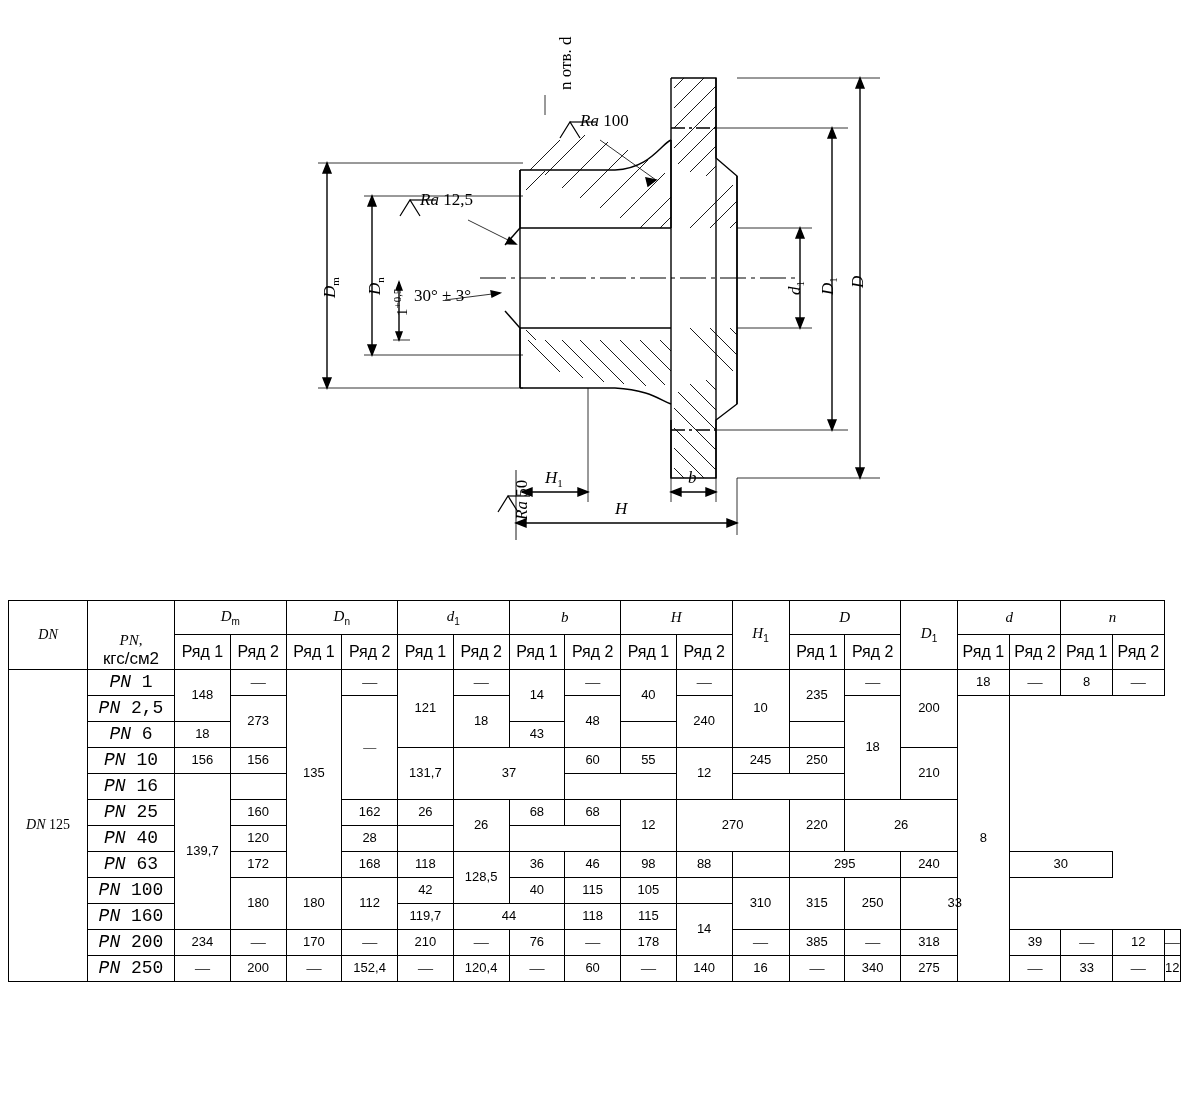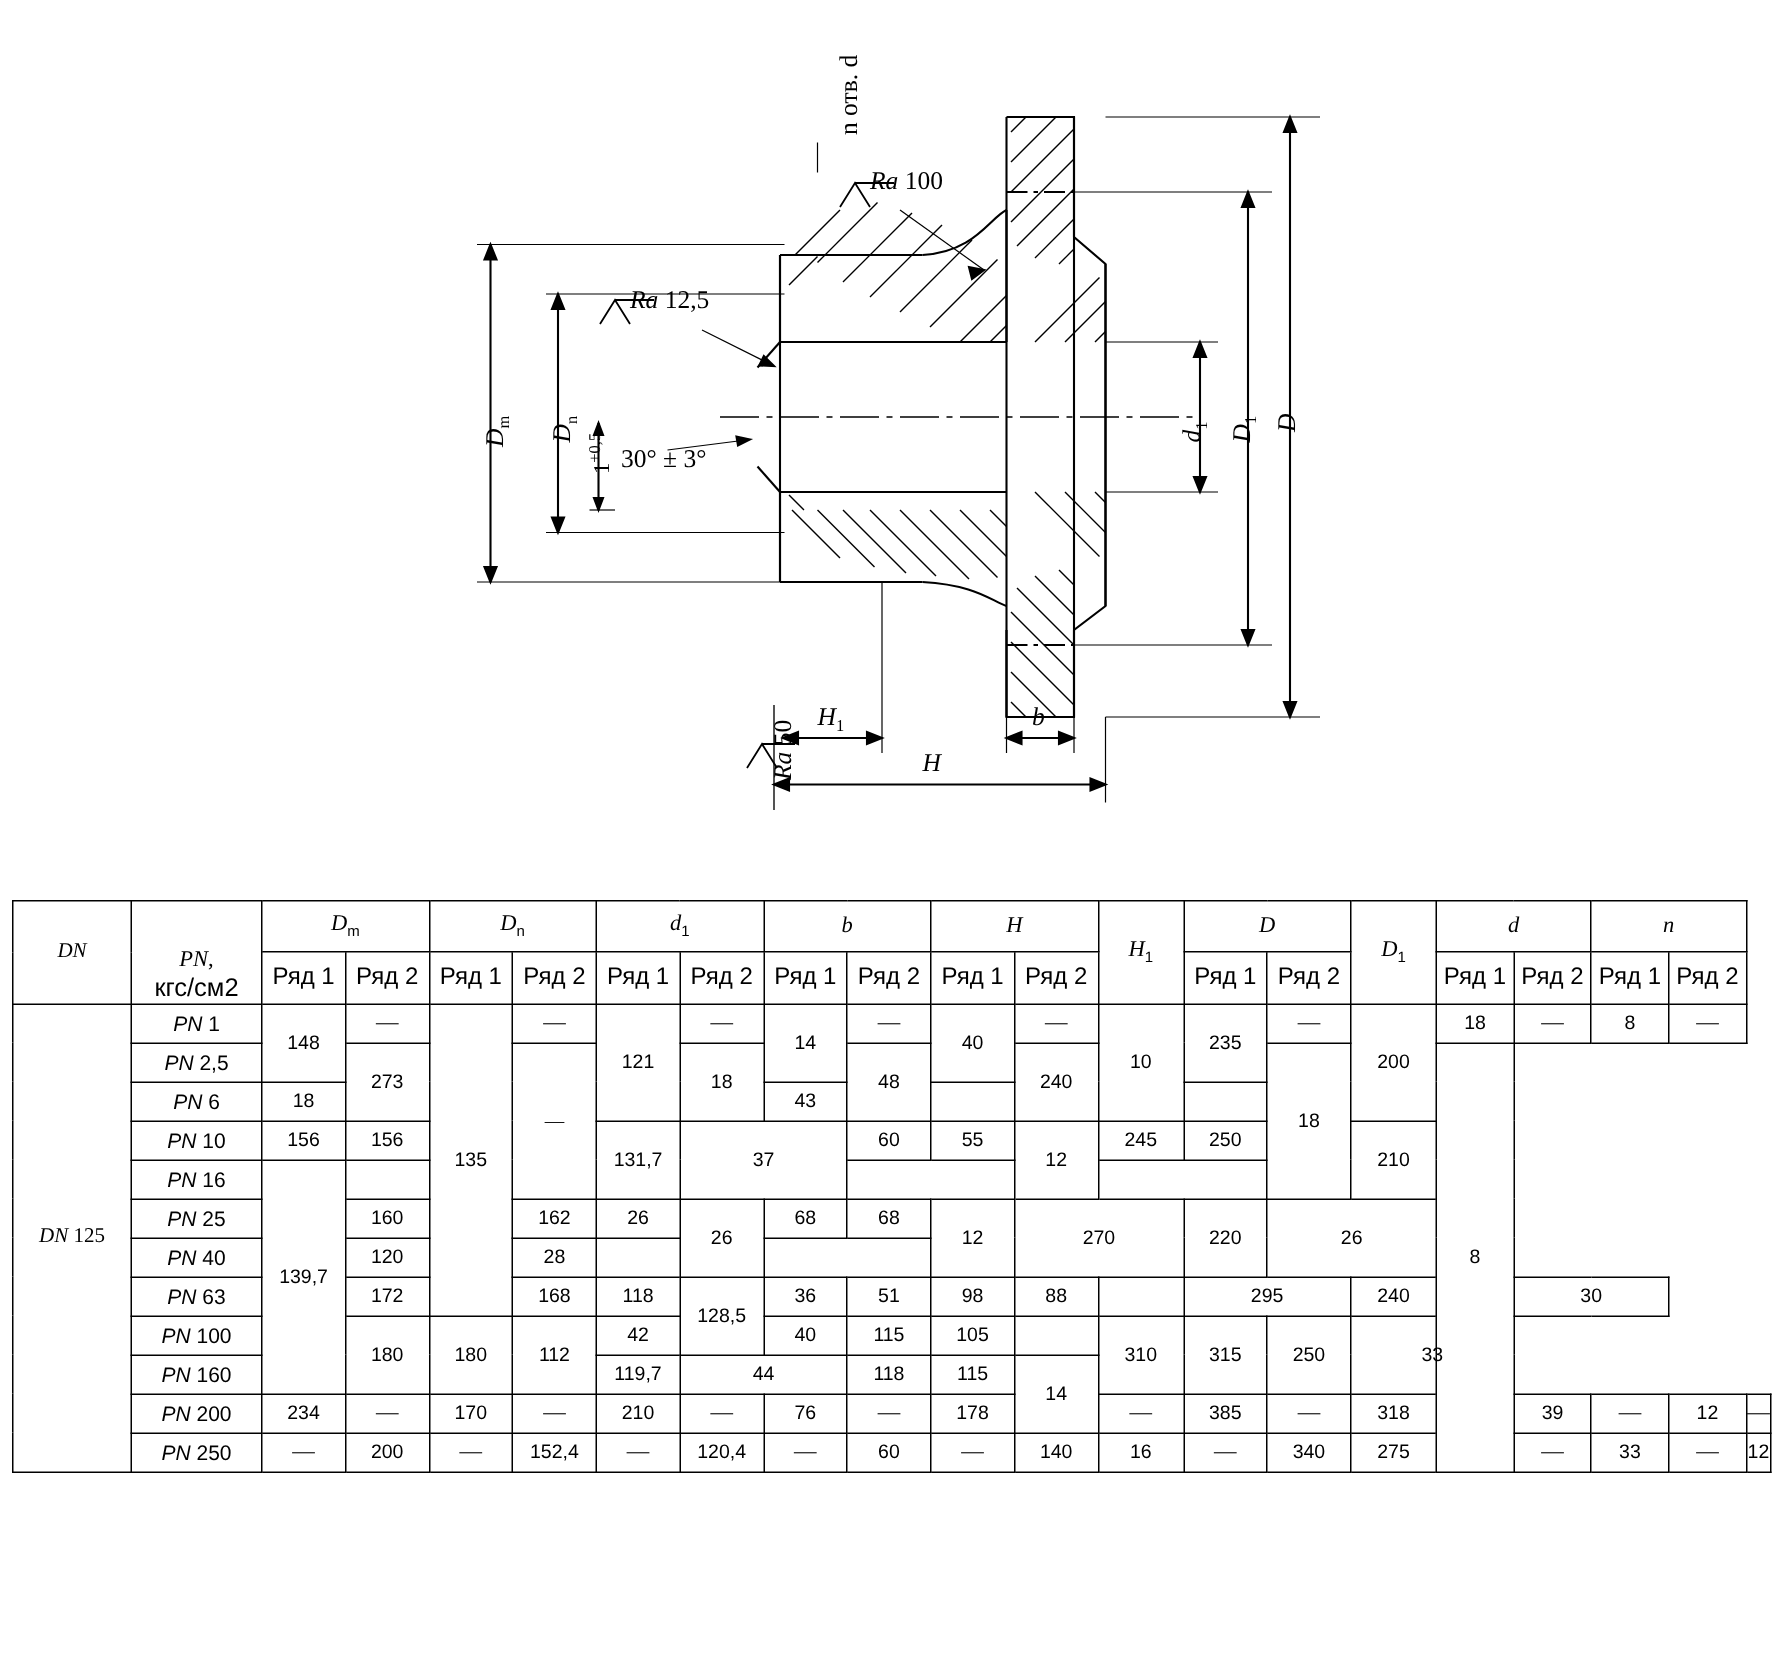--- a/index.html
+++ b/index.html
@@ -88,22 +88,22 @@
   .hdr-ital .sub {
     font-size: 10px;
     vertical-align: sub;
     font-style: normal;
     font-family: "Liberation Sans", sans-serif;
   }
   .hdr-small {
     font-size: 17px;
   }
   .pn-cell {
-    font-family: Liberation Sans, sans-serif;
-    font-size: 14px;
+    font-family: Liberation Mono, monospace;
+    font-size: 18px;
   }
   .pn-cell i { font-style: italic; }
   .dn-cell {
     font-family: "Liberation Serif", serif;
     font-size: 14px;
   }
   .dn-cell i { font-style: italic; }
   .thick-bottom td, .thick-bottom th {
     border-bottom: 2px solid #000;
   }
@@ -286,21 +286,21 @@
         <path d="M 508,496 L 530,496" stroke-width="1.2"></path>
       </g>
     </svg>
 
     <div class="lbl rot90" style="left:556px; top:90px;"><span>n отв. d</span></div>
 
     <div class="lbl" style="left:580px; top:111px;"><i>Ra</i> 100</div>
     <div class="lbl" style="left:420px; top:190px;"><i>Ra</i> 12,5</div>
     <div class="lbl rot90" style="left:512px; top:520px;"><i>Ra</i> 50</div>
 
-    <div class="lbl" style="left:414px; top:296px;">30° ± 3°</div>
+    <div class="lbl" style="left:414px; top:286px;">30° ± 3°</div>
     <div class="lbl rot90" style="left:391px; top:316px; font-size:15px;">1<span class="sup">+0,5</span></div>
 
     <div class="lbl rot90" style="left:320px; top:298px;"><i>D</i><span class="sub">m</span></div>
     <div class="lbl rot90" style="left:365px; top:295px;"><i>D</i><span class="sub">n</span></div>
     <div class="lbl rot90" style="left:785px; top:295px;"><i>d</i><span class="sub">1</span></div>
     <div class="lbl rot90" style="left:818px; top:295px;"><i>D</i><span class="sub">1</span></div>
     <div class="lbl rot90" style="left:848px; top:288px;"><i>D</i></div>
 
     <div class="lbl" style="left:545px; top:468px;"><i>H</i><span class="sub">1</span></div>
     <div class="lbl" style="left:615px; top:499px;"><i>H</i></div>
@@ -427,21 +427,21 @@
           <td>28</td>
         </tr>
 
         <tr>
           <td class="pn-cell"><i>PN</i> 63</td>
           <td>172</td>
           <td>168</td>
           <td>118</td>
           <td rowspan="2">128,5</td>
           <td>36</td>
-          <td>51</td>
+          <td>46</td>
           <td>98</td>
           <td>88</td>
           <td rowspan="1"></td>
           <td colspan="2">295</td>
           <td>240</td>
           <td colspan="2">30</td>
         </tr>
 
         <tr>
           <td class="pn-cell"><i>PN</i> 100</td>

